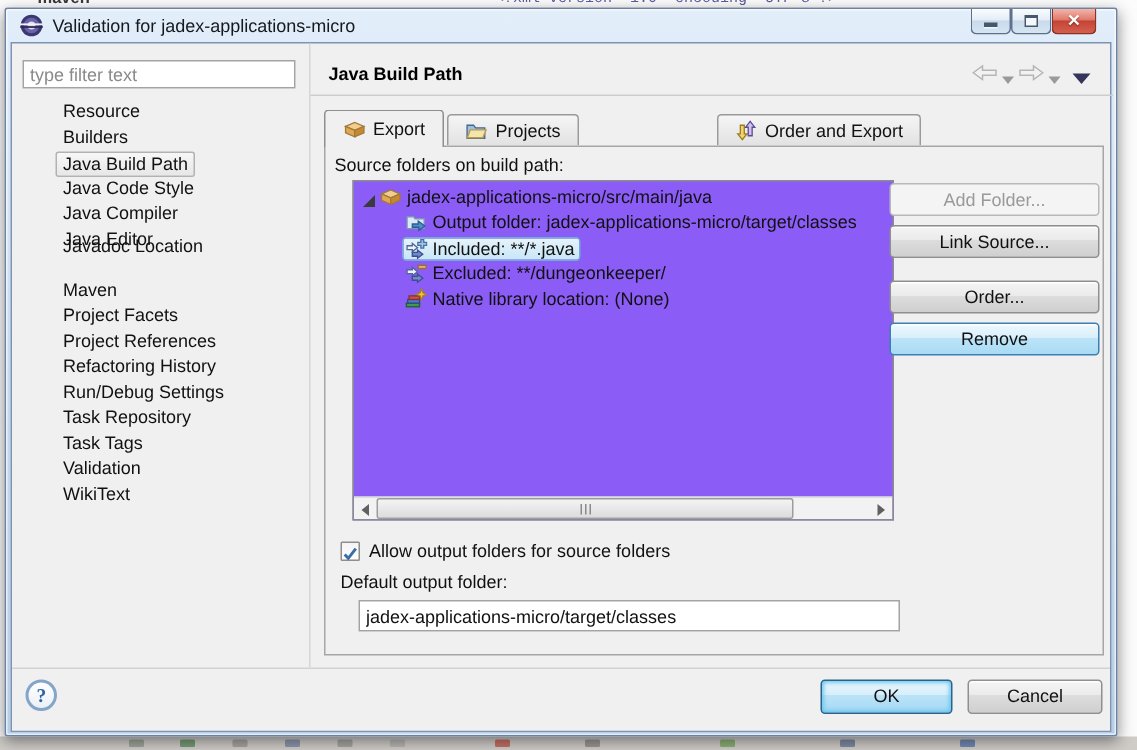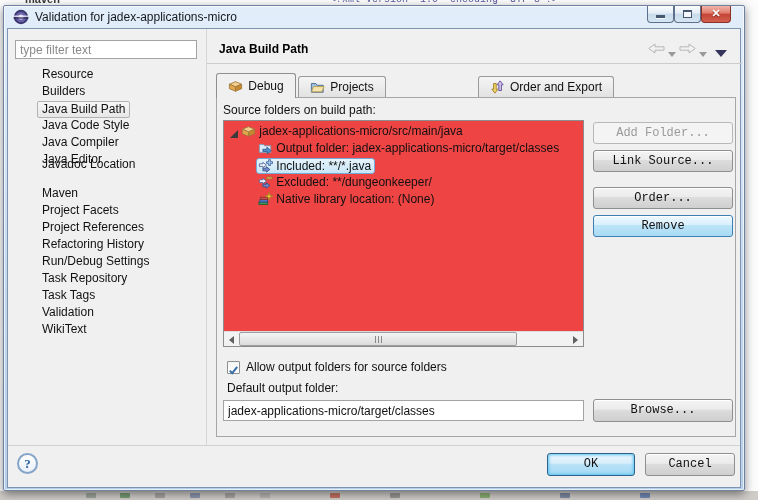--- a/index.html
+++ b/index.html
@@ -50,48 +50,48 @@
 
   
   .tab { position:absolute; height:21px; top:47px; border:1px solid #9a9a9a; border-bottom:none; border-radius:3px 3px 0 0;
     background:linear-gradient(#f5f5f5,#e2e2e2); font-size:12px; color:#111; display:flex; align-items:center; justify-content:center; gap:5px; }
   .tab.active { top:44px; height:25px; background:#f0f0f0; border-color:#8f8f8f; z-index:3; }
   .tab svg { flex:0 0 auto; }
 
   
   .group { position:absolute; left:208px; top:68px; width:520px; height:340px; border:1px solid #a6a6a6; background:#f0f0f0; }
   .list-label { position:absolute; left:6px; top:5px; font-size:12px; color:#111; }
-  .tree-panel { position:absolute; left:6px; top:22px; width:361px; height:227px; background:#ef4444; border:1px solid #8c8c8c; overflow:hidden; }
+  .tree-panel { position:absolute; left:18px; top:22px; width:361px; height:227px; background:#8b5cf6; border:1px solid #8c8c8c; overflow:hidden; }
   .tree-row { position:absolute; left:0; width:100%; height:17px; font-size:12px; color:#111; white-space:nowrap; overflow:hidden; }
   .tree-row svg { vertical-align:-3px; }
   .expander { position:absolute; left:5px; top:5px; width:0; height:0; border-left:5px solid transparent; border-top:5px solid transparent; border-bottom:5px solid #3a3a3a; border-right:5px solid #3a3a3a; transform:scale(.8); }
   .tree-sel { display:inline-block; border:1px solid #74a9d8; border-radius:3px; background:linear-gradient(#e6f3fb,#c8e6f7); padding:0 3px 0 1px; margin-left:-2px; }
 
   
   .hscroll { position:absolute; left:0; bottom:0; width:359px; height:15px; background:#f2f2f2; border-top:1px solid #dcdcdc; }
   .sb-arrow { position:absolute; top:0; width:15px; height:14px; }
   .sb-arrow:before { content:""; position:absolute; top:4px; width:0; height:0; border-top:4px solid transparent; border-bottom:4px solid transparent; }
   .sb-left:before { left:5px; border-right:5px solid #606060; }
   .sb-right:before { right:5px; border-left:5px solid #606060; }
   .sb-thumb { position:absolute; left:15px; top:0; width:278px; height:14px; background:linear-gradient(#f4f4f4,#dcdcdc); border:1px solid #9d9d9d; border-radius:2px; }
   .grip { position:absolute; left:50%; top:3px; width:1px; height:7px; background:#8a8a8a; box-shadow:-3px 0 0 #8a8a8a, 3px 0 0 #8a8a8a; }
 
   
   .btn { position:absolute; height:22px; border:1px solid #8e8f8f; border-radius:3px; font-size:12px; color:#111;
-    background:linear-gradient(#f4f4f4,#ebebeb 45%,#dddddd 46%,#cfcfcf); text-align:center; line-height:20px; box-shadow:inset 0 1px 0 #fff;font-family:Liberation Mono, monospace; }
+    background:linear-gradient(#f4f4f4,#ebebeb 45%,#dddddd 46%,#cfcfcf); text-align:center; line-height:20px; box-shadow:inset 0 1px 0 #fff; }
   .btn.disabled { color:#9a9a9a; background:#f4f4f4; border-color:#b8b8b8; box-shadow:none; }
   .btn.hl { border-color:#3c7fb1; background:linear-gradient(#edf8fe,#d9effc 45%,#bde4f8 46%,#a8dbf5); }
   .btn.def { border-color:#2c628b; background:linear-gradient(#eaf6fd,#d7eefb 45%,#bbe3f8 46%,#a4d9f4); box-shadow:inset 0 0 3px 1px #5fc4ee; }
   .side-btn { left:376px; width:140px; }
 
   
   .checkbox { position:absolute; left:10px; top:263px; width:13px; height:13px; border:1px solid #8e8e8e; border-radius:1px; background:linear-gradient(#f4f4f4,#fff); }
   .chk-label { position:absolute; left:29px; top:262px; font-size:12px; color:#111; }
   .def-label { position:absolute; left:10px; top:283px; font-size:12px; color:#111; }
-  .out-input { position:absolute; left:6px; top:302px; width:361px; height:21px; border:1px solid #a3a3a3; background:#fff; font:12px "Liberation Sans",sans-serif; padding:0 4px; color:#111; }
+  .out-input { position:absolute; left:22px; top:302px; width:361px; height:21px; border:1px solid #a3a3a3; background:#fff; font:12px "Liberation Sans",sans-serif; padding:0 4px; color:#111; }
 
   
   .footer { position:absolute; left:0; top:416px; width:732px; height:42px; border-top:1px solid #d2d2d2; background:#f0f0f0; }
   .help-btn { position:absolute; left:9px; top:7px; width:21px; height:21px; border:2px solid #84a4c8; border-radius:50%;
     background:linear-gradient(#ffffff,#e9f0f7); color:#2f649e; font:bold 13px "Liberation Serif",serif; text-align:center; line-height:18px; }
   .ok-btn { left:539px; top:7px; width:88px; height:23px; line-height:21px; }
   .cancel-btn { left:637px; top:7px; width:90px; height:23px; line-height:21px; }
 </style>
 </head>
 <body>
@@ -173,21 +173,21 @@
             </svg></span><span class="tri-sm"></span><span class="tri-menu"></span>
       </div>
       <div class="hsep"></div>
 
       <div class="tab active" style="left:208px;width:80px">
         <svg width="15" height="14" viewBox="0 0 16 16">
           <path d="M1 6 L8 3 L15 6 L8 9 Z" fill="#f3cd8e" stroke="#a0793d"></path>
           <path d="M1 6 V11 L8 14 V9 Z" fill="#e2a84f" stroke="#a0793d"></path>
           <path d="M15 6 V11 L8 14 V9 Z" fill="#c8892e" stroke="#a0793d"></path>
         </svg>
-        <span>Debug</span>
+        <span>Export</span>
       </div>
       <div class="tab" style="left:290px;width:88px">
         <svg width="15" height="14" viewBox="0 0 16 16">
           <path d="M1 4 h5 l1.5 2 H14.5 v8 H1 Z" fill="#9cc0de" stroke="#44678c"></path>
           <path d="M3.5 7.5 h12 l-2.5 6 H1.2 Z" fill="#f4e5ac" stroke="#b89a4a"></path>
         </svg>
         <span>Projects</span>
       </div>
       <div class="tab" style="left:470px;width:136px">
         <svg width="15" height="14" viewBox="0 0 16 16">
@@ -260,21 +260,20 @@
         <div class="btn side-btn hl" style="top:117px">Remove</div>
 
         <div class="checkbox">
           <svg width="11" height="11" viewBox="0 0 11 11">
             <polyline points="1.8,5.6 4.2,8.2 9.2,1.8" fill="none" stroke="#3a6ea8" stroke-width="2"></polyline>
           </svg>
         </div>
         <div class="chk-label">Allow output folders for source folders</div>
         <div class="def-label">Default output folder:</div>
         <input class="out-input" value="jadex-applications-micro/target/classes" style="">
-        <div class="btn side-btn" style="top:301px;height:23px;line-height:21px">Browse...</div>
       </div>
 
       <div class="footer">
         <div class="help-btn">?</div>
         <div class="btn def ok-btn">OK</div>
         <div class="btn cancel-btn">Cancel</div>
       </div>
 
     </div>
   </div>

